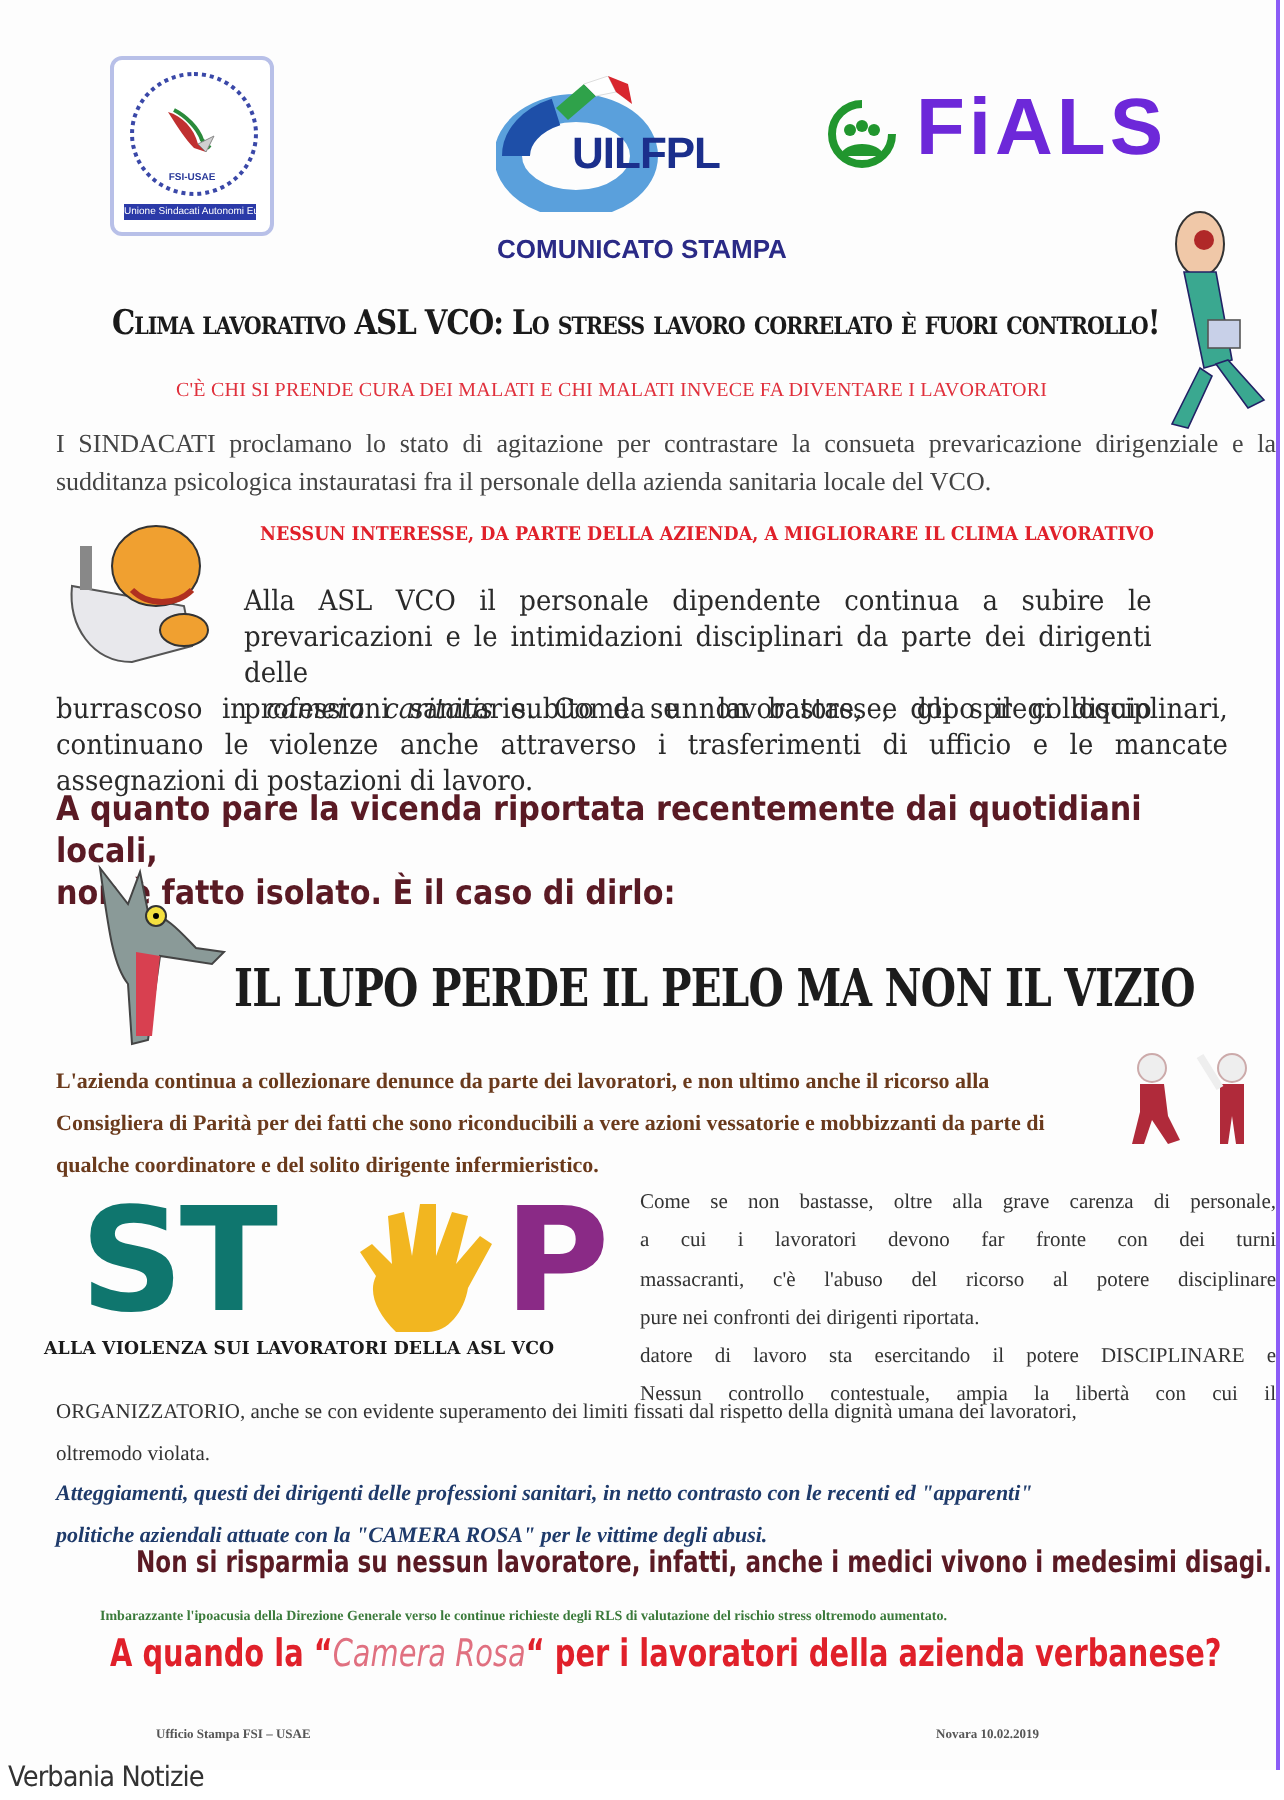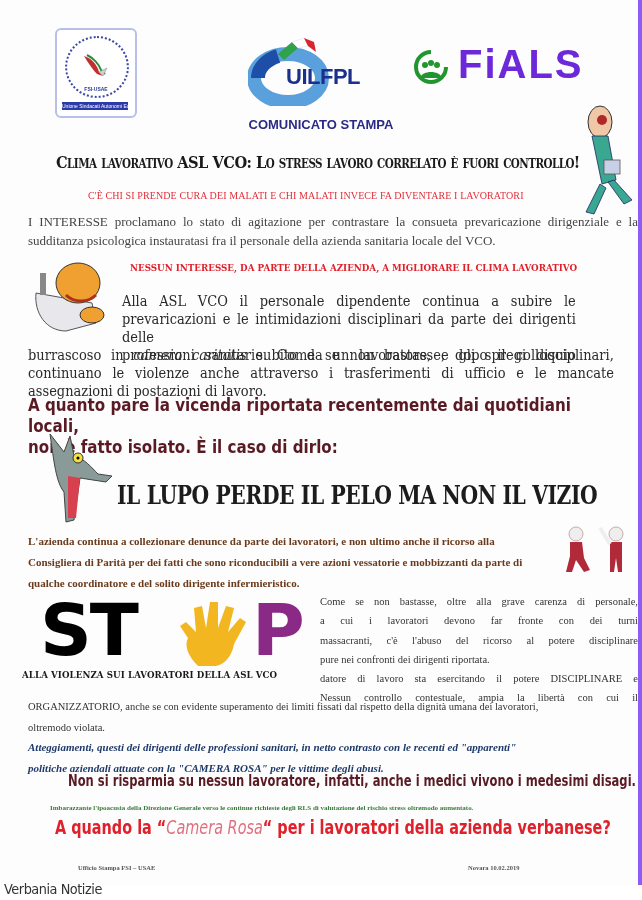--- a/index.html
+++ b/index.html
@@ -4,21 +4,21 @@
 <style>
   html, body { margin: 0; padding: 0; }
   body {
     width: 642px; height: 900px; position: relative; overflow: hidden;
     background: #ffffff;
     font-family: "DejaVu Serif", serif;
   }
   .page {
     position: absolute; left: 0; top: 0; width: 638px; height: 885px;
     background: #fdfdfd;
-    border-right: 4px solid #8b5cf6;
+    border-right: 2px solid #8b5cf6;
   }
   .abs { position: absolute; }
 
   
   .fsi-logo {
     left: 55px; top: 28px; width: 78px; height: 86px;
     border: 2px solid #b8c0e8; border-radius: 6px; background: #fff;
   }
   .fsi-ring { position:absolute; left:8px; top:6px; width:60px; height:58px; border-radius:50%; border:2px dotted #3a48a8; }
   .fsi-bird { position:absolute; left:24px; top:20px; width:30px; height:30px; }
@@ -92,21 +92,21 @@
 
   .para2 {
     left: 28px; top: 531px; width: 580px;
     font: bold 11px "Liberation Serif", serif; color:#6a3a1c; line-height:21px;
   }
   .para2 span { display:block; white-space: nowrap; }
 
   .people { left: 560px; top: 524px; width: 76px; height: 52px; }
 
   .stop { left: 40px; top: 598px; width: 270px; height: 70px; }
-  .stop-letters { position:absolute; left:0; top:-10px; font: 900 72px "DejaVu Sans", sans-serif; color:#000000; letter-spacing:-2px; }
+  .stop-letters { position:absolute; left:0; top:-10px; font: 900 72px "DejaVu Sans", sans-serif; color:#0f766e; letter-spacing:-2px; }
   .stop-hand { position:absolute; left:138px; top:2px; width:78px; height:66px; }
   .stop-p { position:absolute; left:212px; top:-10px; font: 900 72px "DejaVu Sans", sans-serif; color:#8a2a86; }
   .stop-caption {
     left: 22px; top: 670px; white-space:nowrap;
     font: bold 9px "DejaVu Serif", serif; color:#1a1a1a; letter-spacing:0.1px;
     transform: scaleX(0.96); transform-origin:left top;
   }
 
   .para3 {
     left: 320px; top: 592px; width: 318px;
@@ -197,21 +197,21 @@
     <path d="M20 36 L36 36 L44 80 L30 84 Z" fill="#3aa890" stroke="#226" stroke-width="0.8"></path>
     <rect x="32" y="60" width="16" height="14" fill="#c8d0e8" stroke="#555" stroke-width="0.8"></rect>
     <path d="M28 84 L14 112 L22 114 L34 88 Z" fill="#3aa890" stroke="#226" stroke-width="0.8"></path>
     <path d="M36 82 L52 104 L60 100 L42 80 Z" fill="#3aa890" stroke="#226" stroke-width="0.8"></path>
   </svg>
 
   <div class="abs headline">Clima lavorativo ASL VCO: Lo stress lavoro correlato è fuori controllo!</div>
   <div class="abs subhead">C'è chi si prende cura dei malati e chi malati invece fa diventare i lavoratori</div>
 
   <div class="abs intro">
-    <span>I INTERESSE</span><span> proclamano lo stato di agitazione per contrastare la consueta prevaricazione dirigenziale e la sudditanza psicologica instauratasi fra il personale della azienda sanitaria locale del VCO.</span>
+    <span>I SINDACATI</span><span> proclamano lo stato di agitazione per contrastare la consueta prevaricazione dirigenziale e la sudditanza psicologica instauratasi fra il personale della azienda sanitaria locale del VCO.</span>
   </div>
 
   <svg class="abs dog" viewBox="0 0 88 82">
     <path d="M10 40 C8 60 20 78 40 78 L70 70 L66 50 Z" fill="#e8e8ec" stroke="#555" stroke-width="1"></path>
     <ellipse cx="52" cy="30" rx="22" ry="20" fill="#f0a030" stroke="#333" stroke-width="1"></ellipse>
     <path d="M40 42 C48 50 62 50 70 42" stroke="#b03020" stroke-width="3" fill="none"></path>
     <ellipse cx="66" cy="62" rx="12" ry="8" fill="#f0a030" stroke="#333" stroke-width="1"></ellipse>
     <rect x="14" y="20" width="6" height="22" fill="#888"></rect>
   </svg>
 

